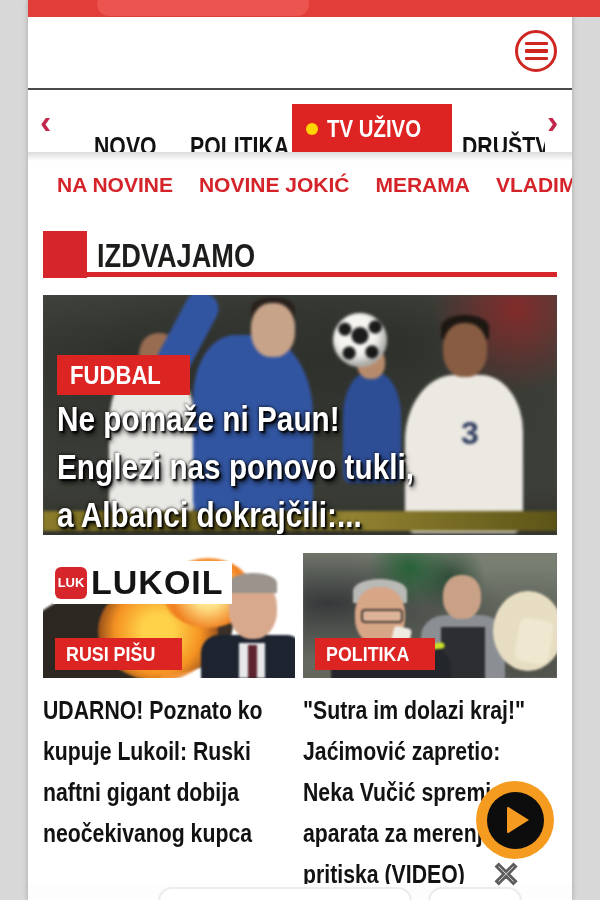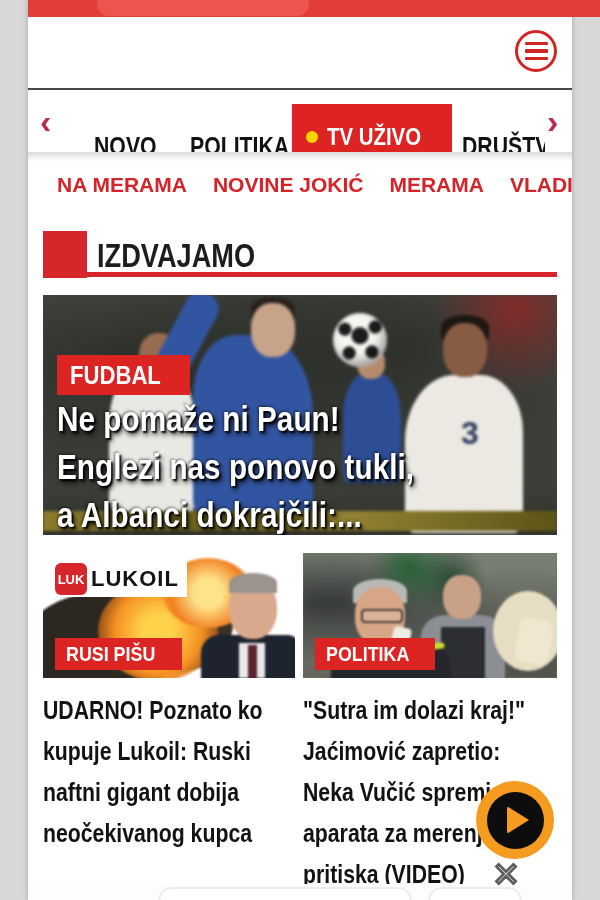--- a/index.html
+++ b/index.html
@@ -25,21 +25,21 @@
   
   .nav{position:absolute;left:0;top:90px;width:544px;height:62px;background:#fff;}
   .nav::after{content:"";position:absolute;left:0;top:62px;width:100%;height:9px;
               background:linear-gradient(rgba(0,0,0,.14),rgba(0,0,0,0));}
   .nav-items{position:absolute;left:28px;top:0;width:489px;height:62px;overflow:hidden;}
   .nav-item{position:absolute;top:0;height:62px;display:flex;align-items:center;
             font-size:25px;font-weight:bold;color:#121212;cursor:pointer;margin-top:25px;}
   .cnd{display:inline-block;transform:scaleX(.85);transform-origin:0 50%;white-space:nowrap;}
   .cnd80{display:inline-block;transform:scaleX(.8);transform-origin:0 50%;white-space:nowrap;}
   .nav-live{position:absolute;left:236px;top:14px;height:34px;background:#dd2423;display:flex;align-items:center;
-            padding:16px 14px;gap:9px;cursor:pointer;}
+            padding:8px 14px;gap:9px;cursor:pointer;}
   .live-dot{width:12px;height:12px;border-radius:50%;background:#ffd400;}
   .nav-live .lbl{color:#fff;font-size:24px;font-weight:bold;}
   .chev{position:absolute;top:0;height:62px;display:flex;align-items:center;font-size:34px;font-weight:bold;
         color:#c2274b;cursor:pointer;z-index:3;background:transparent;}
   .chev-prev{left:12px;}
   .chev-next{left:519px;}
 
   
   .topics{position:absolute;left:0;top:160px;width:544px;height:50px;display:flex;align-items:center;
           padding-left:29px;white-space:nowrap;overflow:hidden;box-sizing:border-box;}
@@ -99,21 +99,21 @@
   .lk-fire1{left:55px;top:28px;width:120px;height:100px;background:radial-gradient(circle,#ffd24a 0 20%,#f59222 55%,rgba(200,90,20,.6) 80%,transparent);}
   .lk-fire2{left:120px;top:5px;width:90px;height:70px;background:radial-gradient(circle,#ffe38a 0 25%,#f07f1f 65%,transparent);}
   .pu-suit{left:158px;top:82px;width:100px;height:45px;background:#1d2430;border-radius:18px 14px 0 0;}
   .pu-shirt{left:196px;top:90px;width:26px;height:35px;background:#e8e8ea;}
   .pu-tie{left:205px;top:92px;width:9px;height:33px;background:#5d2430;}
   .pu-face{left:186px;top:26px;width:48px;height:60px;background:#d9a98e;border-radius:46%;}
   .pu-hair{left:186px;top:20px;width:48px;height:20px;background:#9b938c;border-radius:50% 50% 0 0;}
   .lk-logo{position:absolute;left:10px;top:8px;display:flex;align-items:center;gap:4px;background:#fff;padding:2px 8px 2px 2px;}
   .lk-ic{width:32px;height:32px;background:#d6252b;border-radius:6px;color:#fff;font-size:13px;font-weight:bold;
          display:flex;align-items:center;justify-content:center;}
-  .lk-word{font-size:22px;font-weight:bold;color:#141414;letter-spacing:1px;}
+  .lk-word{font-size:34px;font-weight:bold;color:#141414;letter-spacing:1px;}
 
   .po-bg{position:absolute;inset:0;background:
       radial-gradient(circle at 42% 12%, rgba(28,96,48,.85), transparent 22%),
       radial-gradient(circle at 58% 20%, rgba(20,60,34,.7), transparent 20%),
       radial-gradient(ellipse at 10% 40%, rgba(40,42,46,.8), transparent 55%),
       radial-gradient(ellipse at 85% 80%, rgba(50,52,48,.5), transparent 60%),
       linear-gradient(#7a8074,#62665c);}
   .po-man2-head{left:140px;top:22px;width:38px;height:44px;background:#c9a187;}
   .po-man2-body{left:118px;top:62px;width:84px;height:70px;background:#8b8f94;border-radius:30% 30% 0 0;}
   .po-man2-vest{left:138px;top:74px;width:44px;height:58px;background:#2c2e31;}
@@ -180,21 +180,21 @@
         <span class="lbl"><span class="cnd">TV UŽIVO</span></span>
       </div>
       <div class="nav-item" style="left:406px;">
         <span class="cnd">DRUŠTVO</span>
       </div>
     </div>
     <div class="chev chev-next">›</div>
   </div>
 
   <div class="topics">
-    <span class="topic">NA MERAMA</span>
+    <span class="topic">NA NOVINE</span>
     <span class="topic">NOVINE JOKIĆ</span>
     <span class="topic">MERAMA</span>
     <span class="topic">VLADIMIR PUTIN</span>
   </div>
 
   <div class="sq"></div>
   <div class="sec-title">
     <span class="cnd80">IZDVAJAMO</span>
   </div>
   <div class="sec-line"></div>

